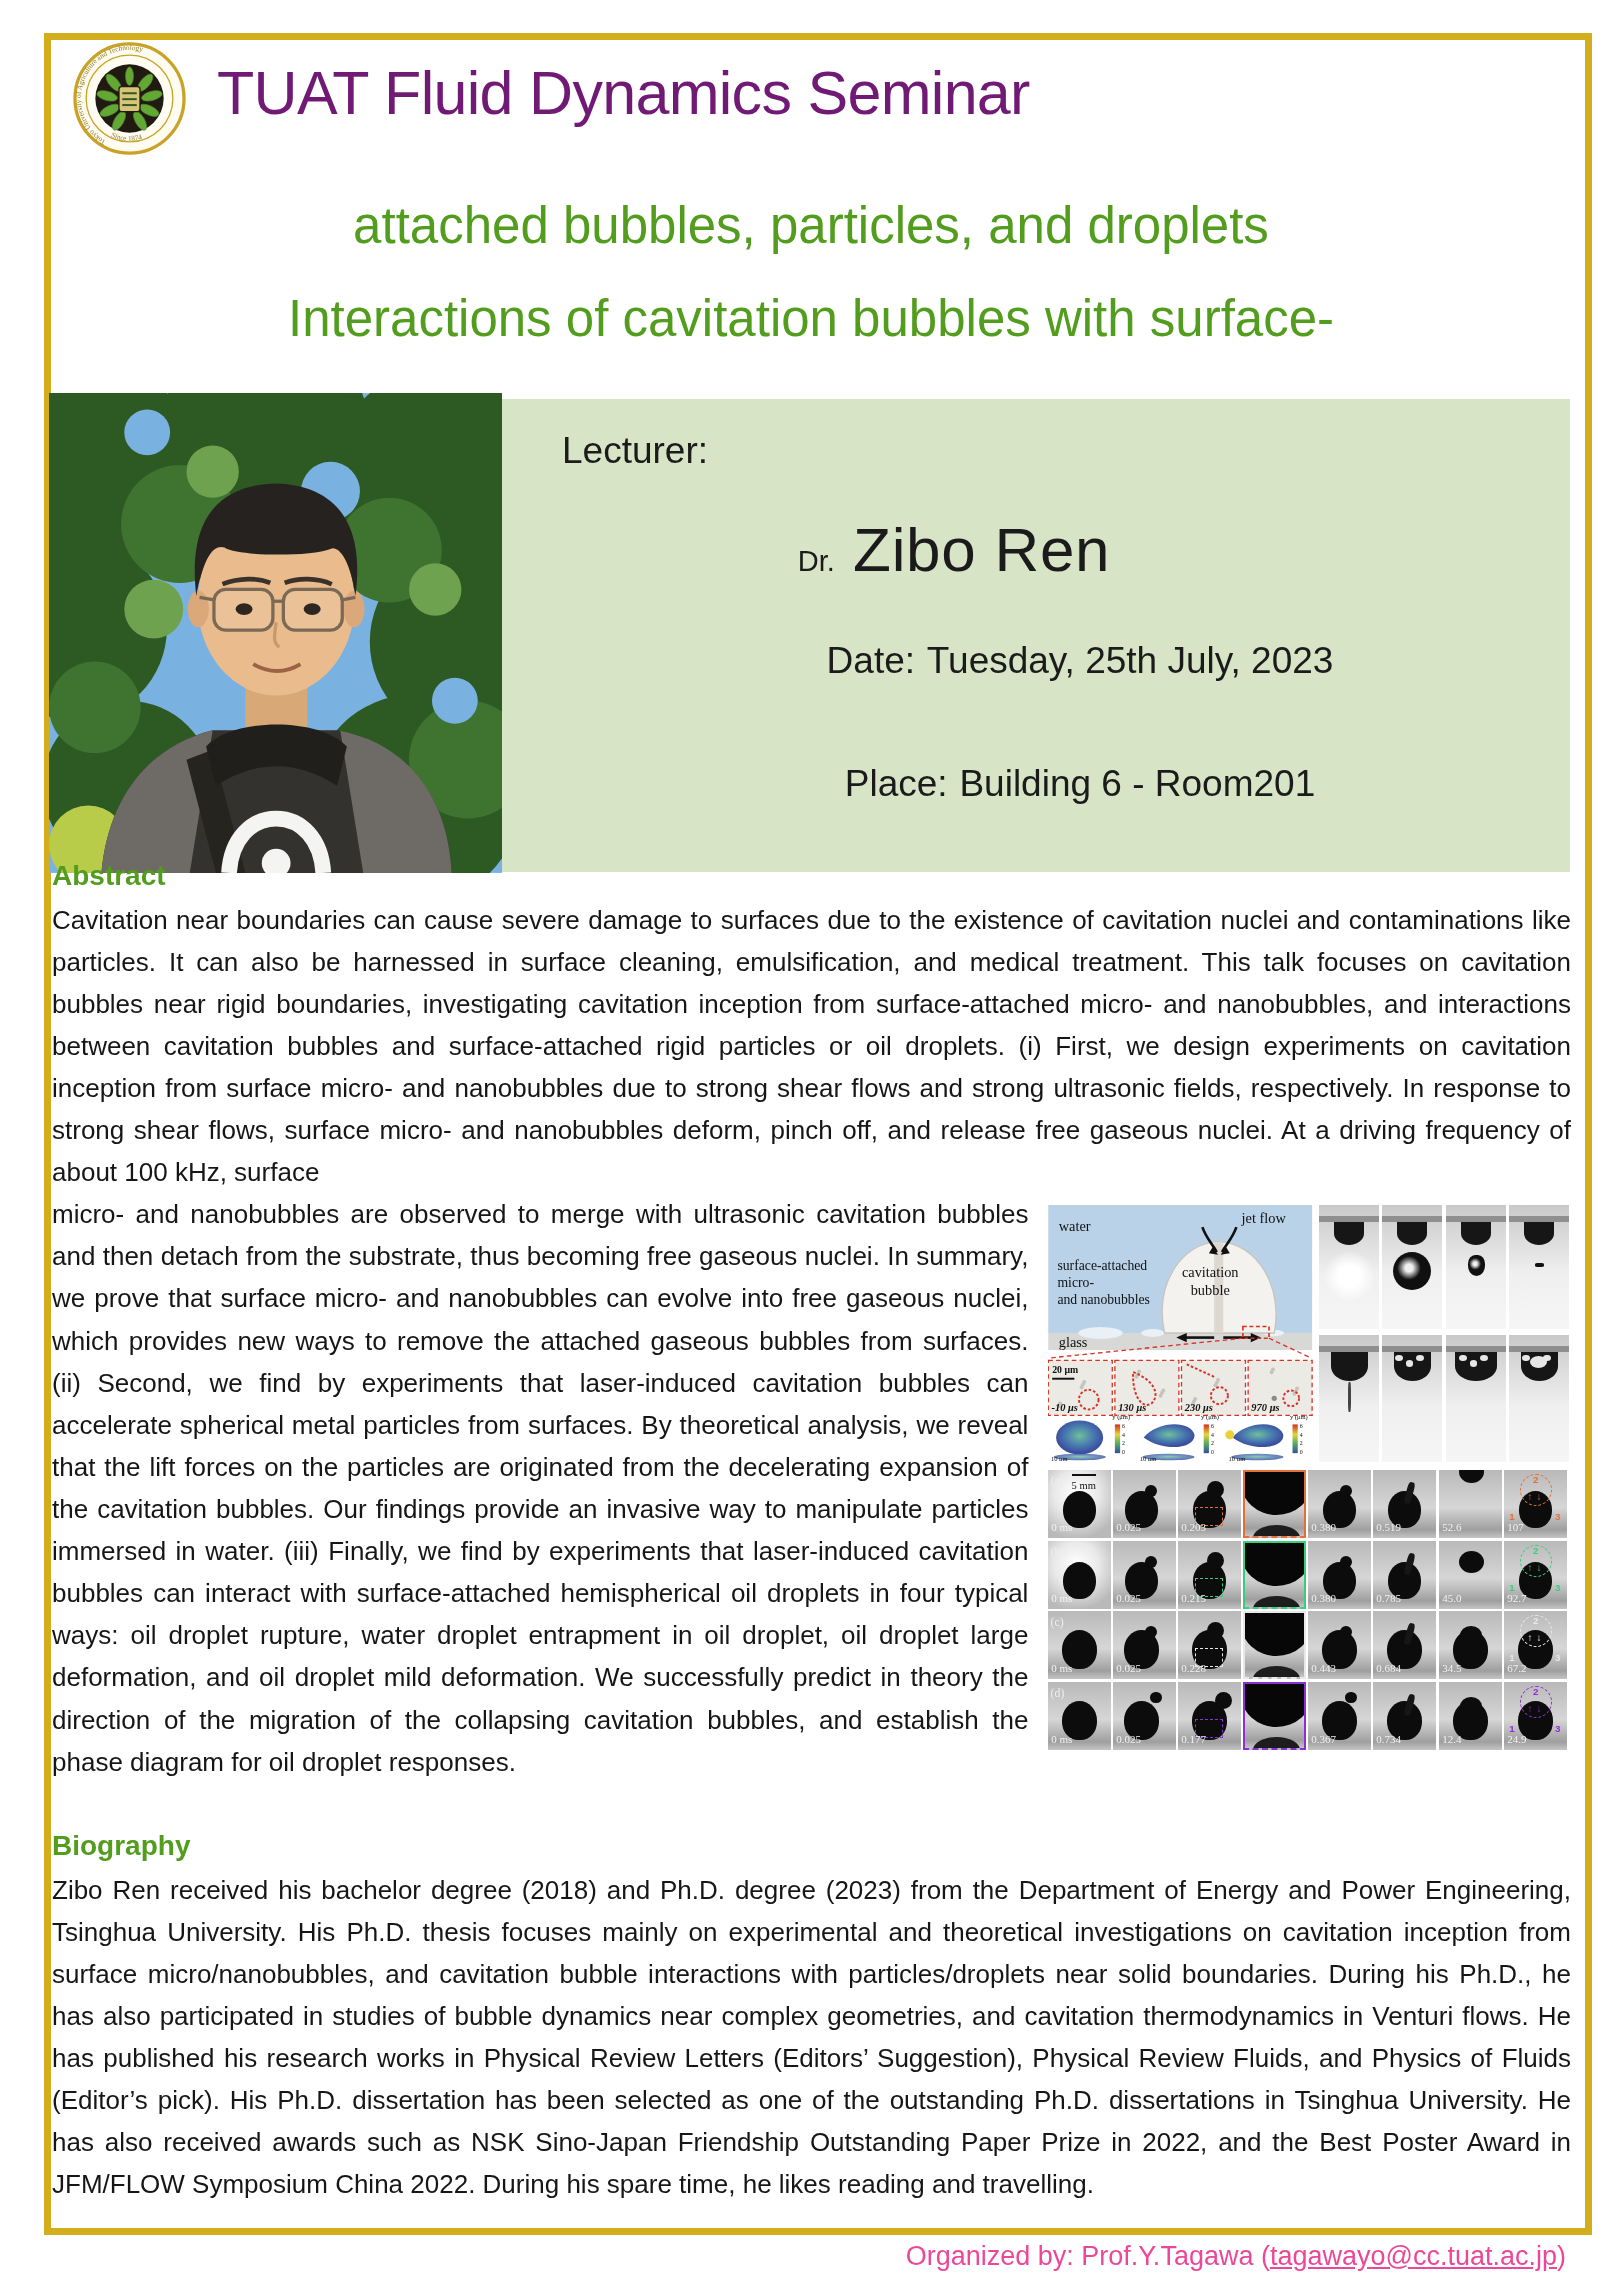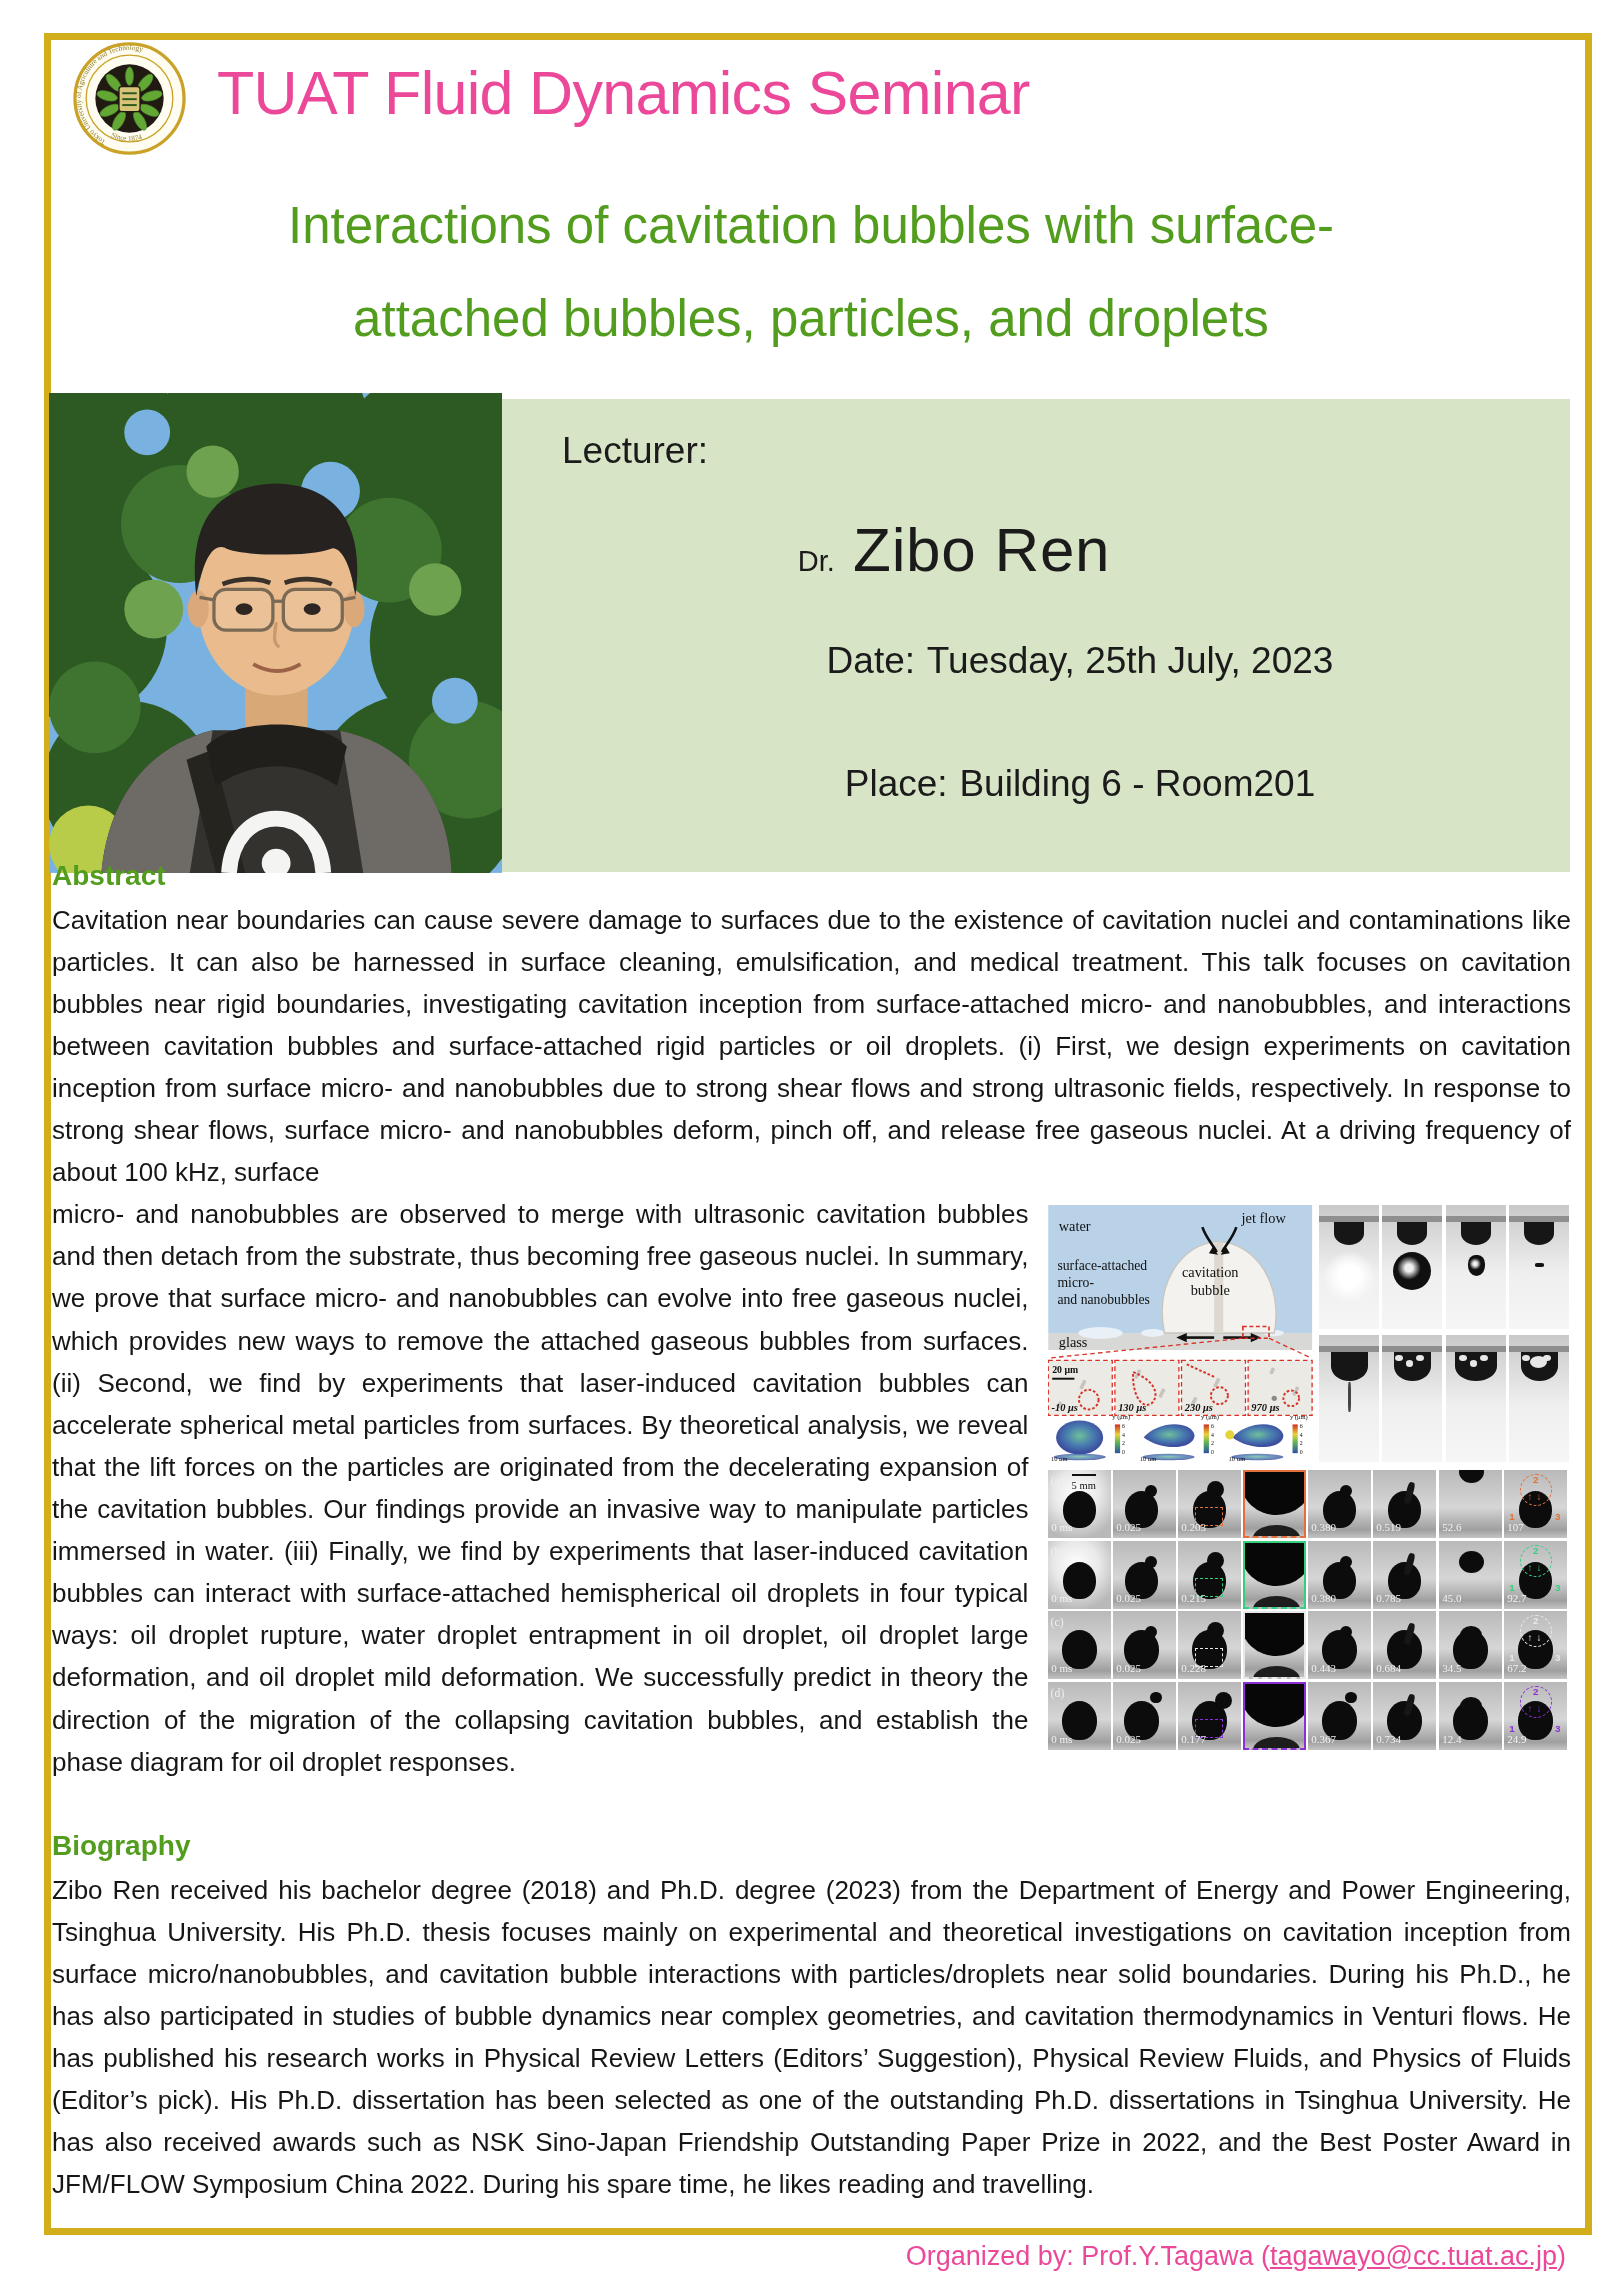--- a/index.html
+++ b/index.html
@@ -3,21 +3,21 @@
 <meta charset="utf-8">
 <style>
   html,body{margin:0;padding:0;background:#fff;}
   .poster{position:relative;width:1622px;height:2295px;background:#fff;
     font-family:"Liberation Sans",sans-serif;color:#1b1b1b;overflow:hidden;}
   .frame{position:absolute;left:44px;top:33px;width:1534px;height:2188px;
     border:7.2px solid #d2ae1d;}
   
   .logo{position:absolute;left:73px;top:42px;width:113px;height:113px;}
   .seminar-title{position:absolute;left:217px;top:58px;font-size:61px;
-    color:#ec4899;font-weight:500;letter-spacing:-0.7px;white-space:nowrap;}
+    color:#701a75;font-weight:500;letter-spacing:-0.7px;white-space:nowrap;}
   
   .talk-title{position:absolute;left:0;right:0;top:179px;text-align:center;
     color:#529c1e;font-size:51px;line-height:1.83;font-weight:400;}
   
   .photo{position:absolute;left:49px;top:393px;width:453px;height:480px;overflow:hidden;}
   .info-box{position:absolute;left:502px;top:399px;width:1068px;height:473px;background:#d7e4c6;}
   .lect-label{position:absolute;left:60px;top:31px;font-size:37px;}
   .name-row{position:absolute;left:0;top:115px;width:100%;text-align:center;padding-right:164px;box-sizing:border-box;}
   .name-prefix{font-size:29px;}
   .name-main{font-size:62px;margin-left:18.3px;letter-spacing:0.7px;}
@@ -97,22 +97,22 @@
         <line x1="75" y1="78" x2="97" y2="78"></line>
           <line x1="75" y1="87" x2="97" y2="87"></line>
           <line x1="75" y1="96" x2="97" y2="96"></line>
       </g>
     </svg>
   </div>
 
   <div class="seminar-title">TUAT Fluid Dynamics Seminar</div>
 
   <div class="talk-title">
+    <div>attached bubbles, particles, and droplets</div>
     <div>Interactions of cavitation bubbles with surface-</div>
-    <div>attached bubbles, particles, and droplets</div>
   </div>
 
   <div class="photo">
     <svg width="453" height="480" viewBox="0 0 692 733">
       <rect width="692" height="733" fill="#79b2e0"></rect>
       <g fill="#2d5a22">
         <circle cx="90" cy="120" r="150"></circle>
           <circle cx="330" cy="60" r="160"></circle>
           <circle cx="600" cy="130" r="170"></circle>
         <circle cx="40" cy="360" r="140"></circle>

